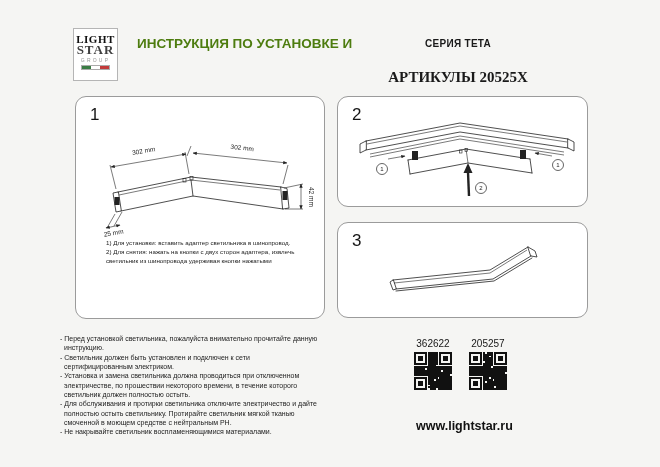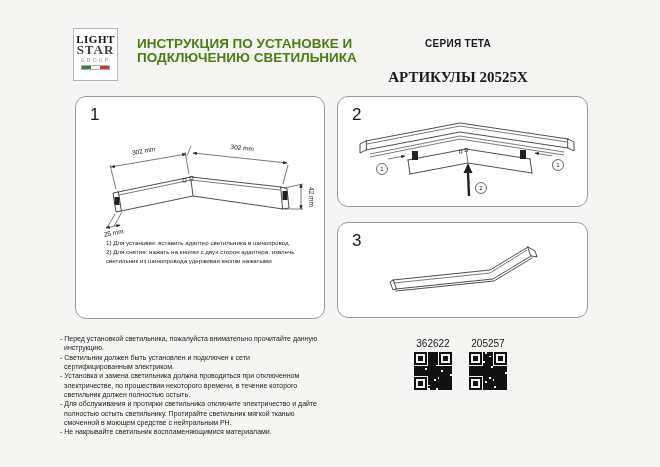--- a/index.html
+++ b/index.html
@@ -64,21 +64,20 @@
     <div class="logo-group">GROUP</div>
     <div class="logo-flag">
       <span class="fg"></span>
         <span class="fw"></span>
         <span class="fr"></span>
     </div>
   </div>
 
   <div class="title">
     <div>ИНСТРУКЦИЯ ПО УСТАНОВКЕ И</div>
-    <div>ПОДКЛЮЧЕНИЮ СВЕТИЛЬНИКА</div>
   </div>
 
   <div class="series-block">
     <div class="series">СЕРИЯ TETA</div>
     <div class="articles">АРТИКУЛЫ 20525X</div>
   </div>
 
   <section class="fig fig1">
     <span class="fig-num">1</span>
     <svg class="art" width="248" height="221" viewBox="0 0 248 221">
@@ -870,14 +869,15 @@
           <rect x="15" y="20" width="1" height="1"></rect>
           <rect x="16" y="20" width="1" height="1"></rect>
           <rect x="17" y="20" width="1" height="1"></rect>
           <rect x="18" y="20" width="1" height="1"></rect>
           <rect x="19" y="20" width="1" height="1"></rect>
           <rect x="20" y="20" width="1" height="1"></rect>
         </svg>
     </div>
   </div>
 
+  <div class="website">www.lightstar.ru</div>
 
 </div>
 
 </body></html>

